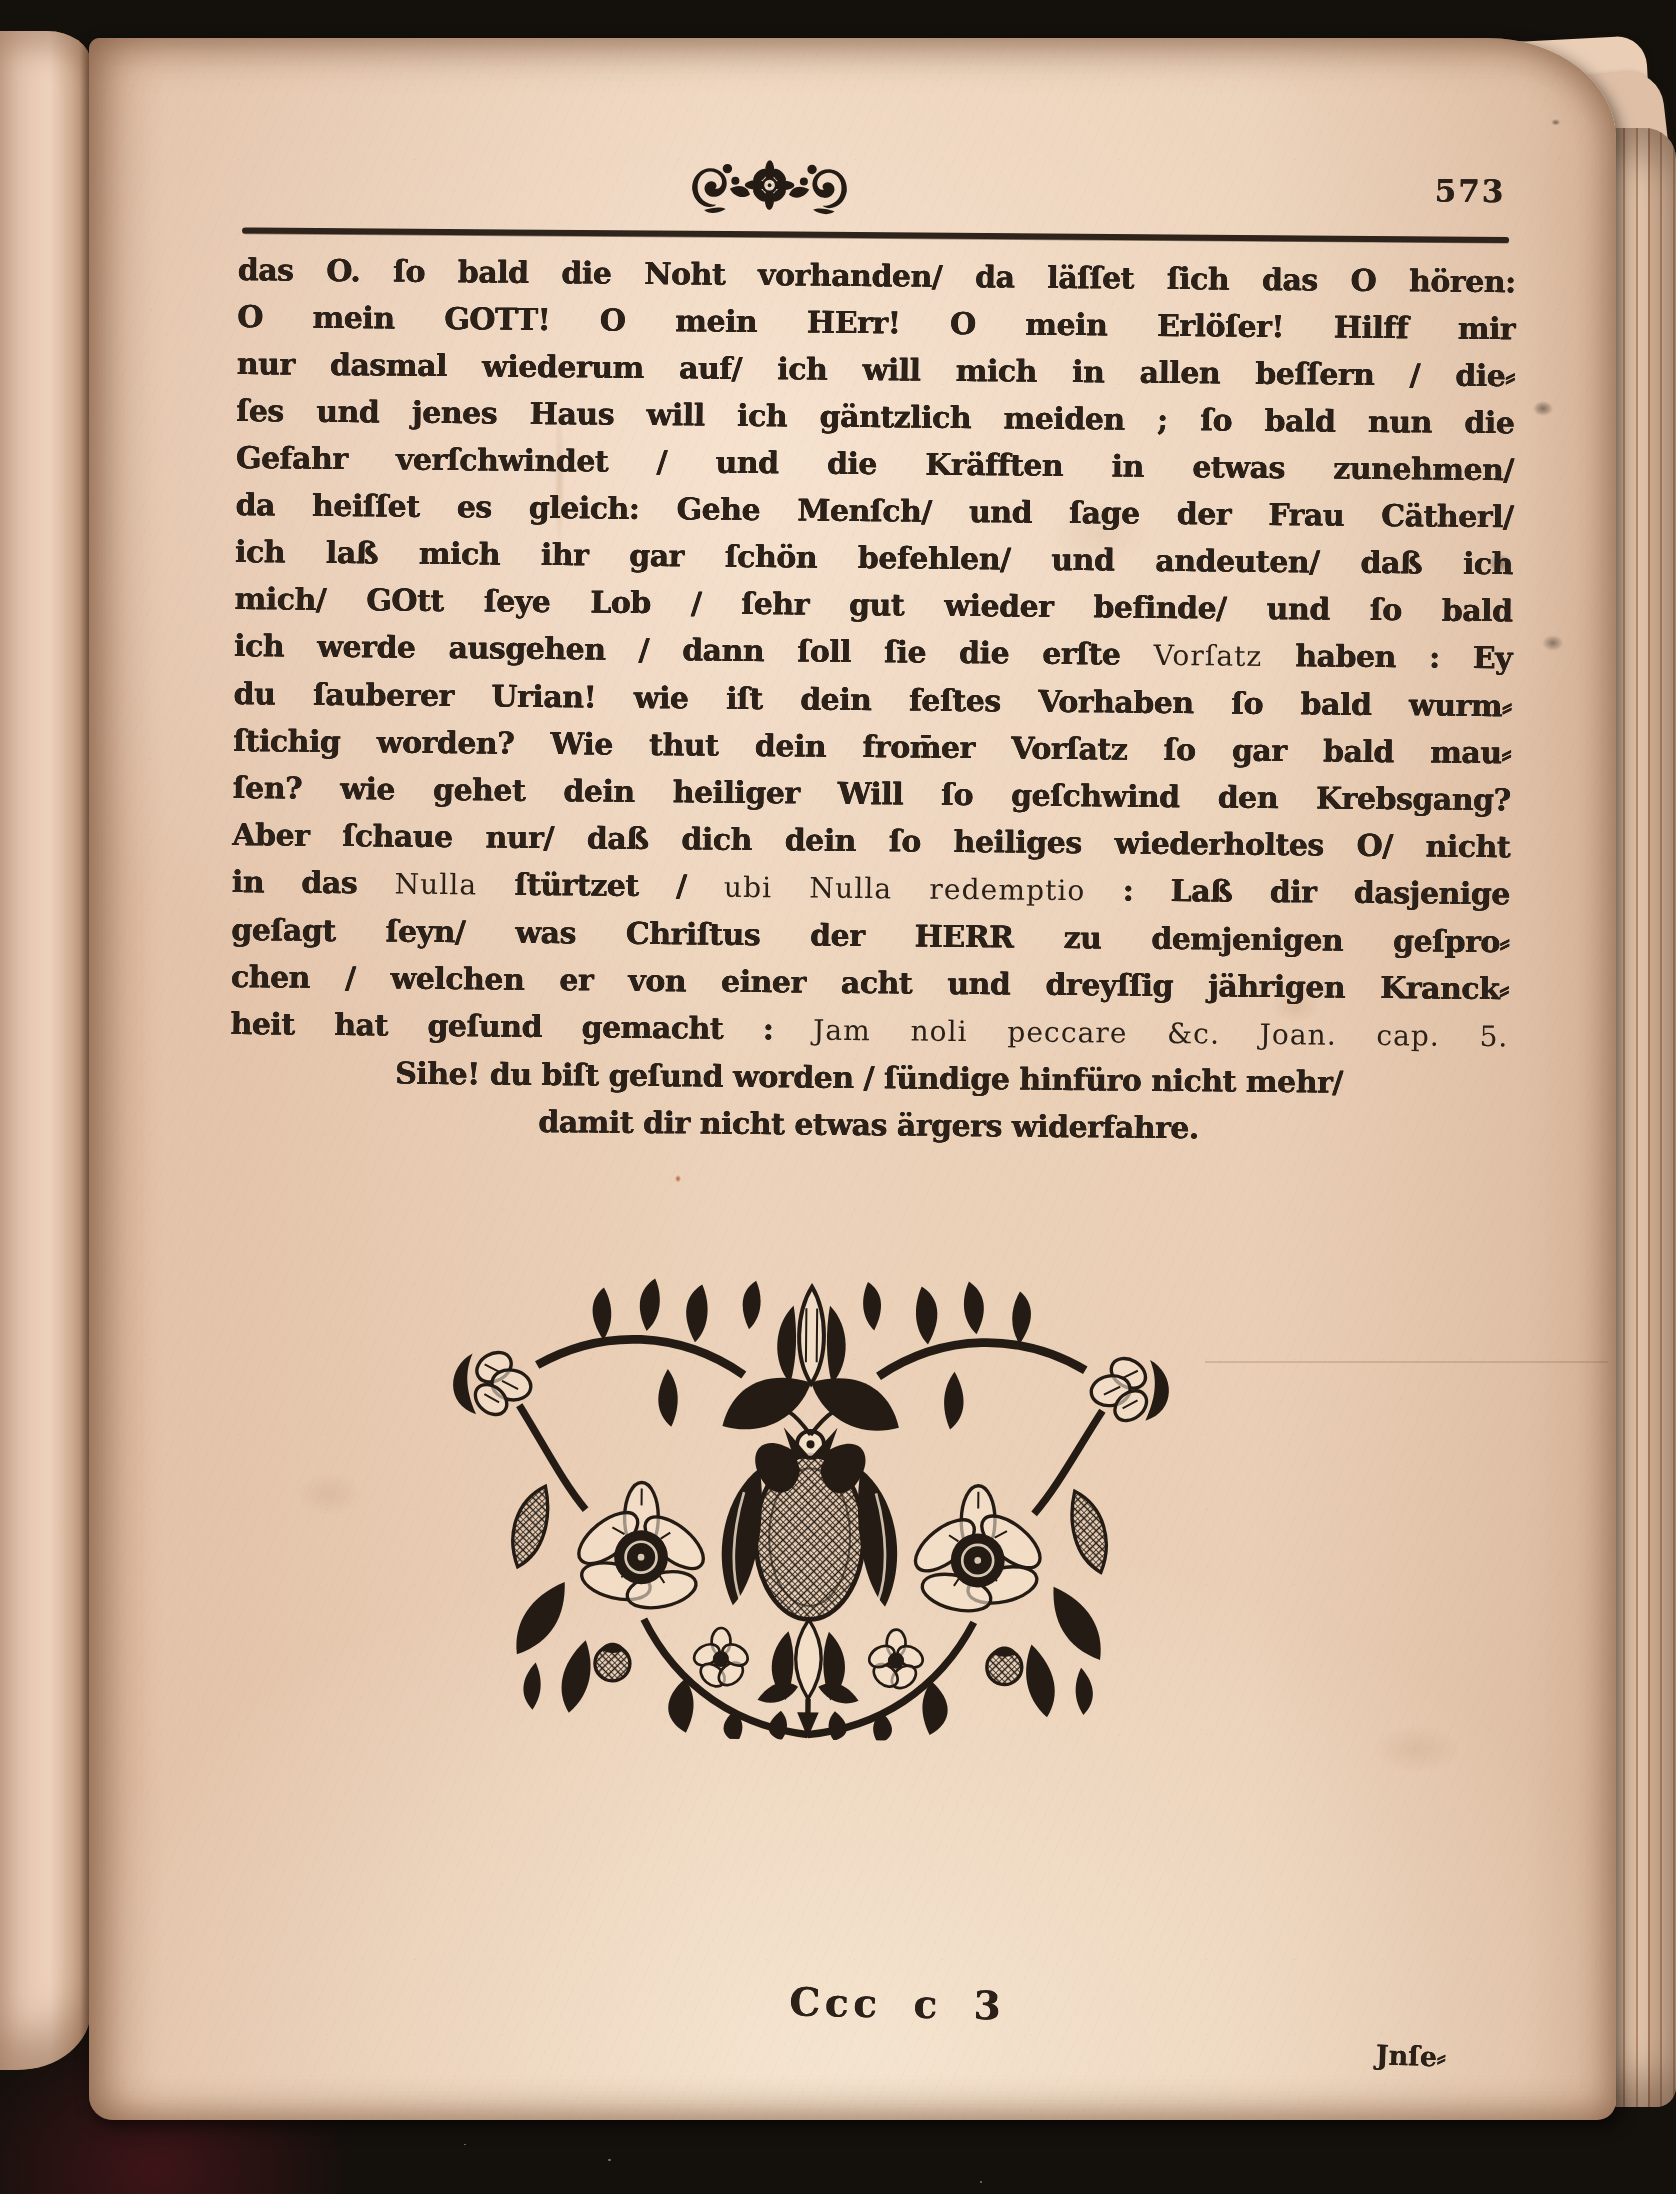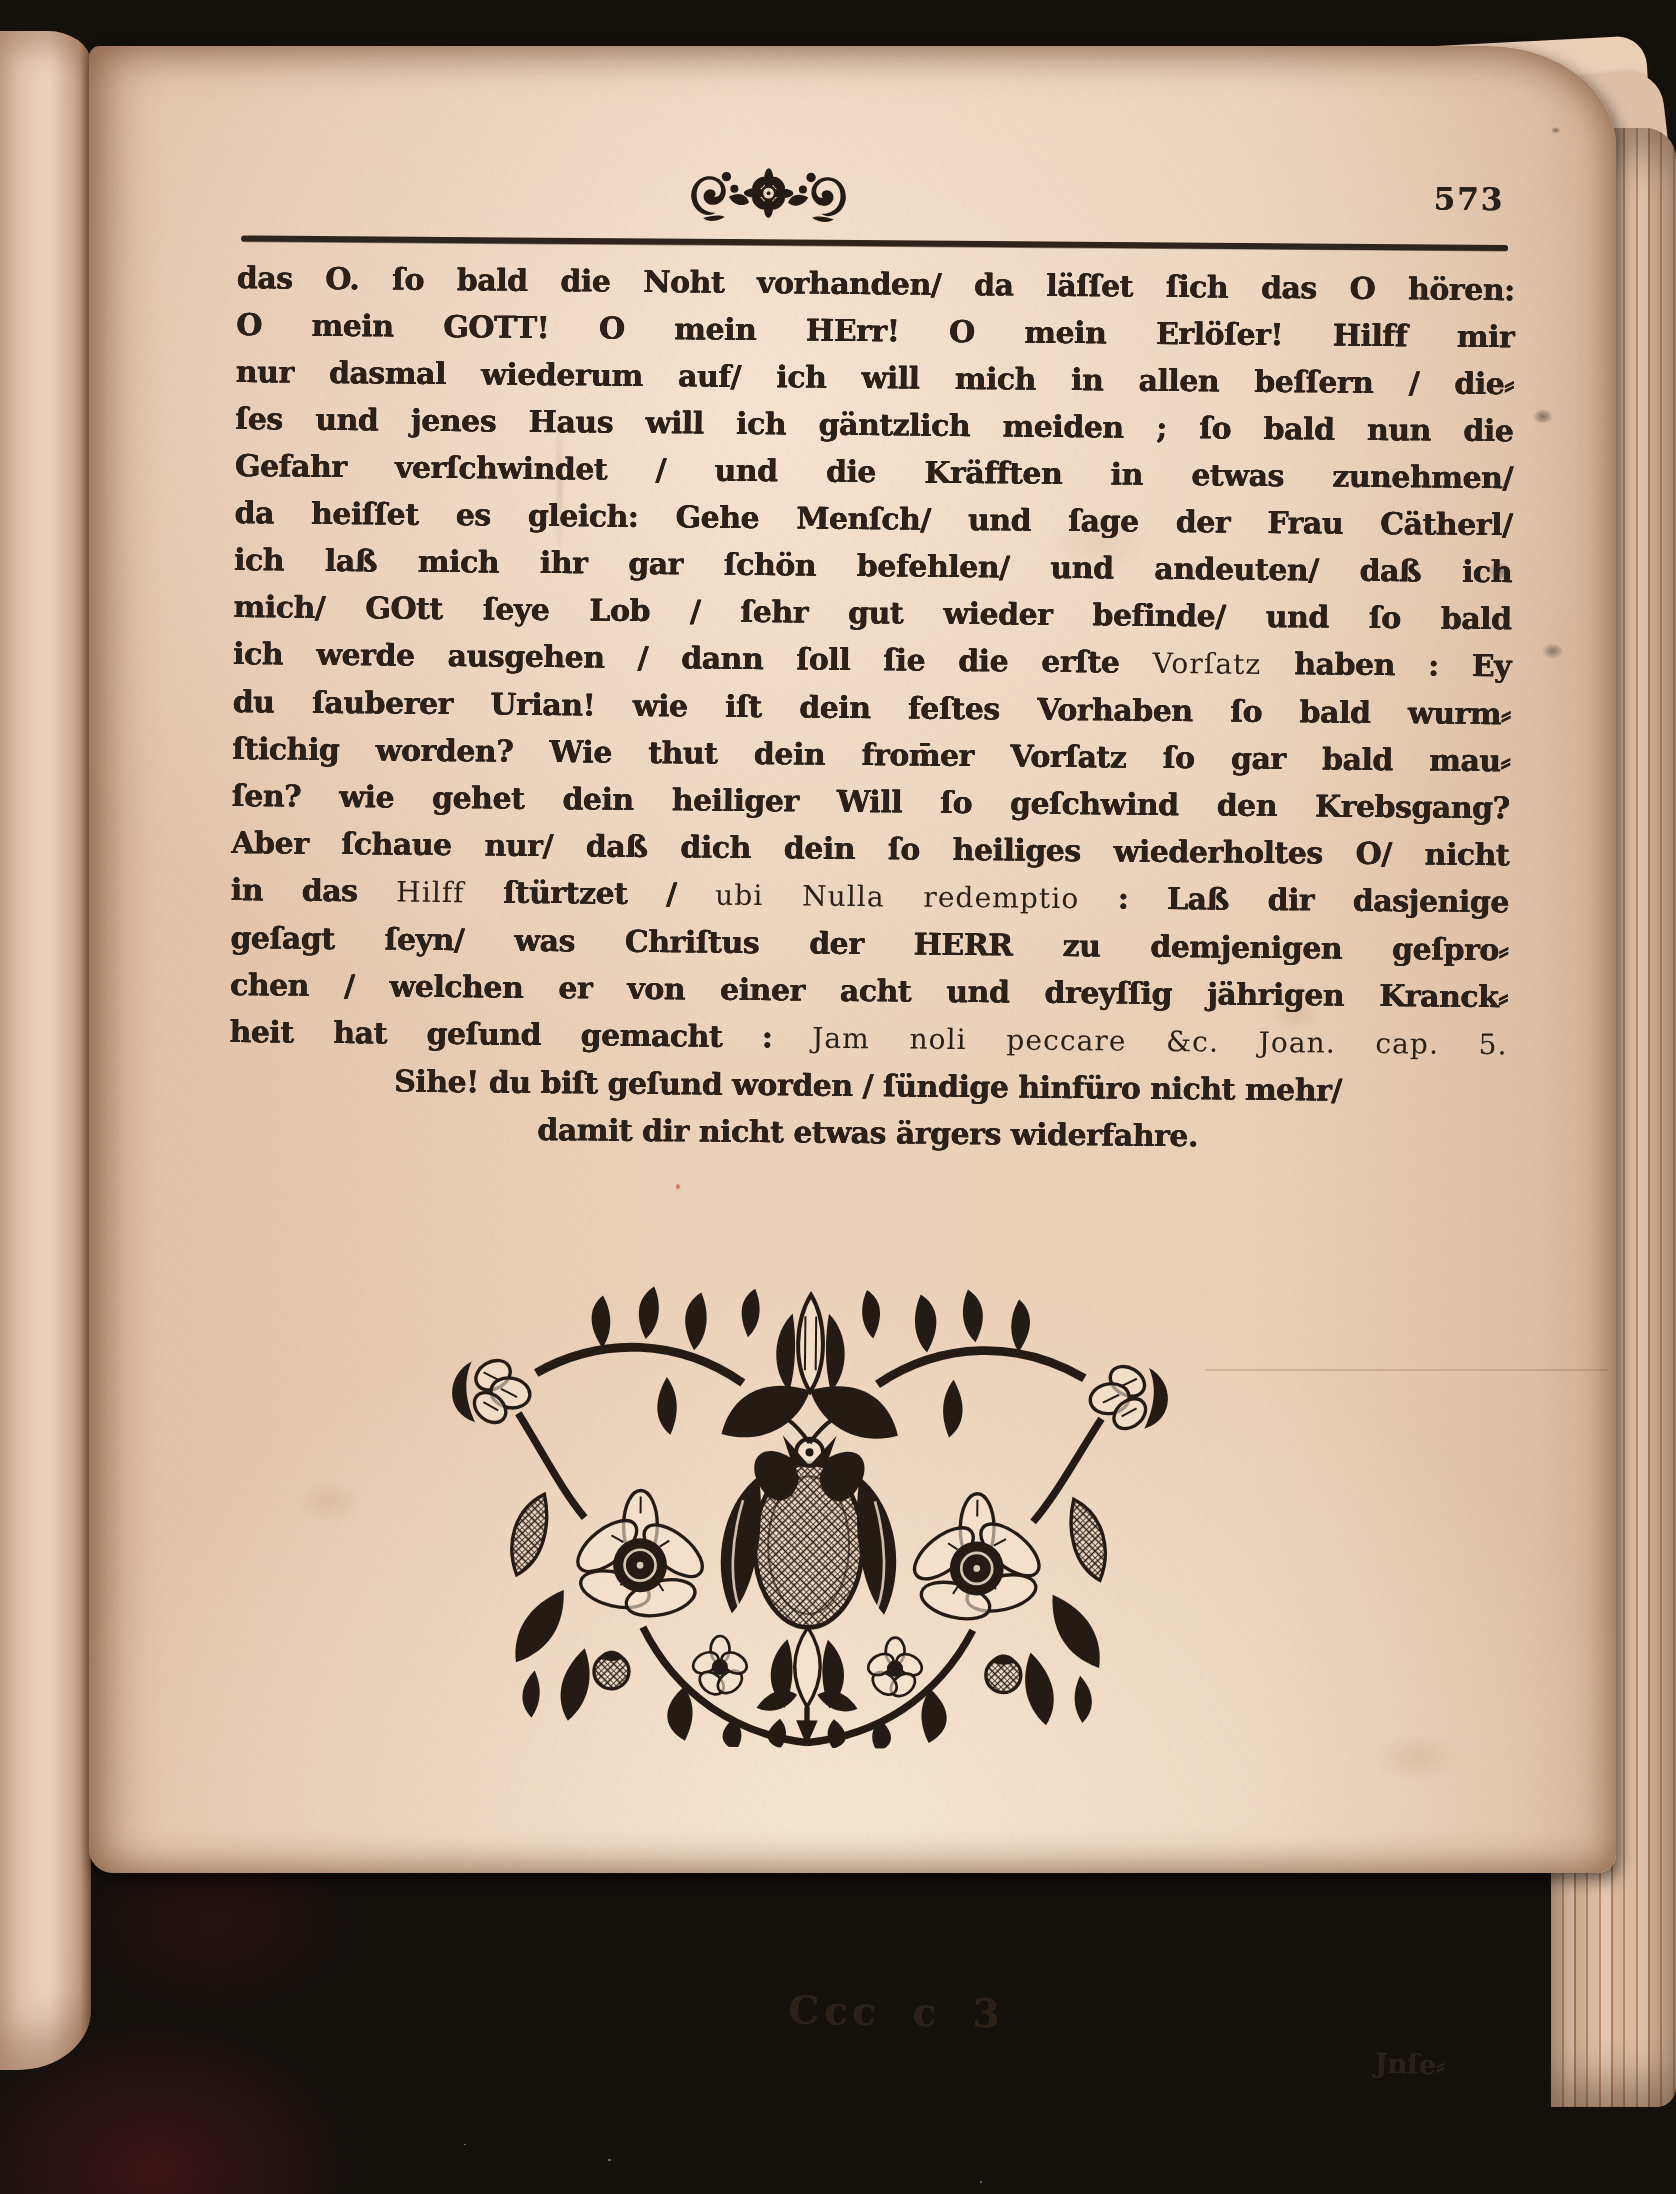--- a/index.html
+++ b/index.html
@@ -29,21 +29,21 @@
   
   .left-leaf{
     position:absolute;left:0;top:31px;width:91px;height:2039px;
     background:linear-gradient(90deg,#e6c6af 0,#eed2bc 55%,#cfab90 88%,#8f6c55 98%,#6e4f3c 100%);
     border-radius:0 44px 74px 0 / 0 32px 60px 0;
     box-shadow:inset 0 20px 27px rgba(120,80,55,.35), inset 0 -34px 40px rgba(110,70,45,.4);
   }
 
   
   .main-page{
-    position:absolute;left:89px;top:46px;width:1527px;height:1827px;
+    position:absolute;left:89px;top:38px;width:1527px;height:2082px;
     border-radius:10.8px 128px 19px 24px / 10.8px 101px 19px 24px;
     background:
       radial-gradient(1210px 941px at 45% 20%, rgba(255,242,228,.5), transparent 70%),
       radial-gradient(1142px 739px at 50% 97%, rgba(250,240,222,.6), transparent 72%),
       linear-gradient(90deg,#d2ae94 0%,#e3c3aa 5%,#ecd2ba 42%,#eacfb6 76%,#dfc0a6 94%,#d0ad92 100%);
     box-shadow:
       inset 20px 0 37px rgba(105,65,42,.38),
       inset -10.8px 0 27px rgba(125,85,58,.30),
       inset 0 19px 34px rgba(120,80,55,.28),
       inset 0 -15px 30px rgba(135,95,65,.22),
@@ -166,21 +166,21 @@
           <div class="line justify"><span class="fraktur">ſes und jenes Haus will ich gäntzlich meiden ; ſo bald nun die</span></div>
           <div class="line justify"><span class="fraktur">Gefahr verſchwindet / und die Kräfften in etwas zunehmen/</span></div>
           <div class="line justify"><span class="fraktur">da heiſſet es gleich: Gehe Menſch/ und ſage der Frau Cätherl/</span></div>
           <div class="line justify"><span class="fraktur">ich laß mich ihr gar ſchön befehlen/ und andeuten/ daß ich</span></div>
           <div class="line justify"><span class="fraktur">mich/ GOtt ſeye Lob / ſehr gut wieder befinde/ und ſo bald</span></div>
           <div class="line justify"><span class="fraktur">ich werde ausgehen / dann ſoll ſie die erſte </span><span class="antiqua">Vorſatz</span><span class="fraktur"> haben : Ey</span></div>
           <div class="line justify"><span class="fraktur">du ſauberer Urian! wie iſt dein feſtes Vorhaben ſo bald wurm⸗</span></div>
           <div class="line justify"><span class="fraktur">ſtichig worden? Wie thut dein from̄er Vorſatz ſo gar bald mau⸗</span></div>
           <div class="line justify"><span class="fraktur">ſen? wie gehet dein heiliger Will ſo geſchwind den Krebsgang?</span></div>
           <div class="line justify"><span class="fraktur">Aber ſchaue nur/ daß dich dein ſo heiliges wiederholtes O/ nicht</span></div>
-          <div class="line justify"><span class="fraktur">in das </span><span class="antiqua">Hilff</span><span class="fraktur"> ſtürtzet / </span><span class="antiqua">ubi Nulla redemptio</span><span class="fraktur"> : Laß dir dasjenige</span></div>
+          <div class="line justify"><span class="fraktur">in das </span><span class="antiqua">Nulla</span><span class="fraktur"> ſtürtzet / </span><span class="antiqua">ubi Nulla redemptio</span><span class="fraktur"> : Laß dir dasjenige</span></div>
           <div class="line justify"><span class="fraktur">geſagt ſeyn/ was Chriſtus der HERR zu demjenigen geſpro⸗</span></div>
           <div class="line justify"><span class="fraktur">chen / welchen er von einer acht und dreyſſig jährigen Kranck⸗</span></div>
           <div class="line justify"><span class="fraktur">heit hat geſund gemacht : </span><span class="antiqua">Jam noli peccare &amp;c. Joan. cap. 5.</span></div>
           <div class="line center"><span class="fraktur">Sihe! du biſt geſund worden / ſündige hinfüro nicht mehr/</span></div>
           <div class="line center"><span class="fraktur">damit dir nicht etwas ärgers widerfahre.</span></div>
         </div>
 
       <svg class="tailpiece" viewBox="0 0 1090 700">
         <defs>
           <pattern id="xh" width="13" height="13" patternUnits="userSpaceOnUse" patternTransform="rotate(45)">

